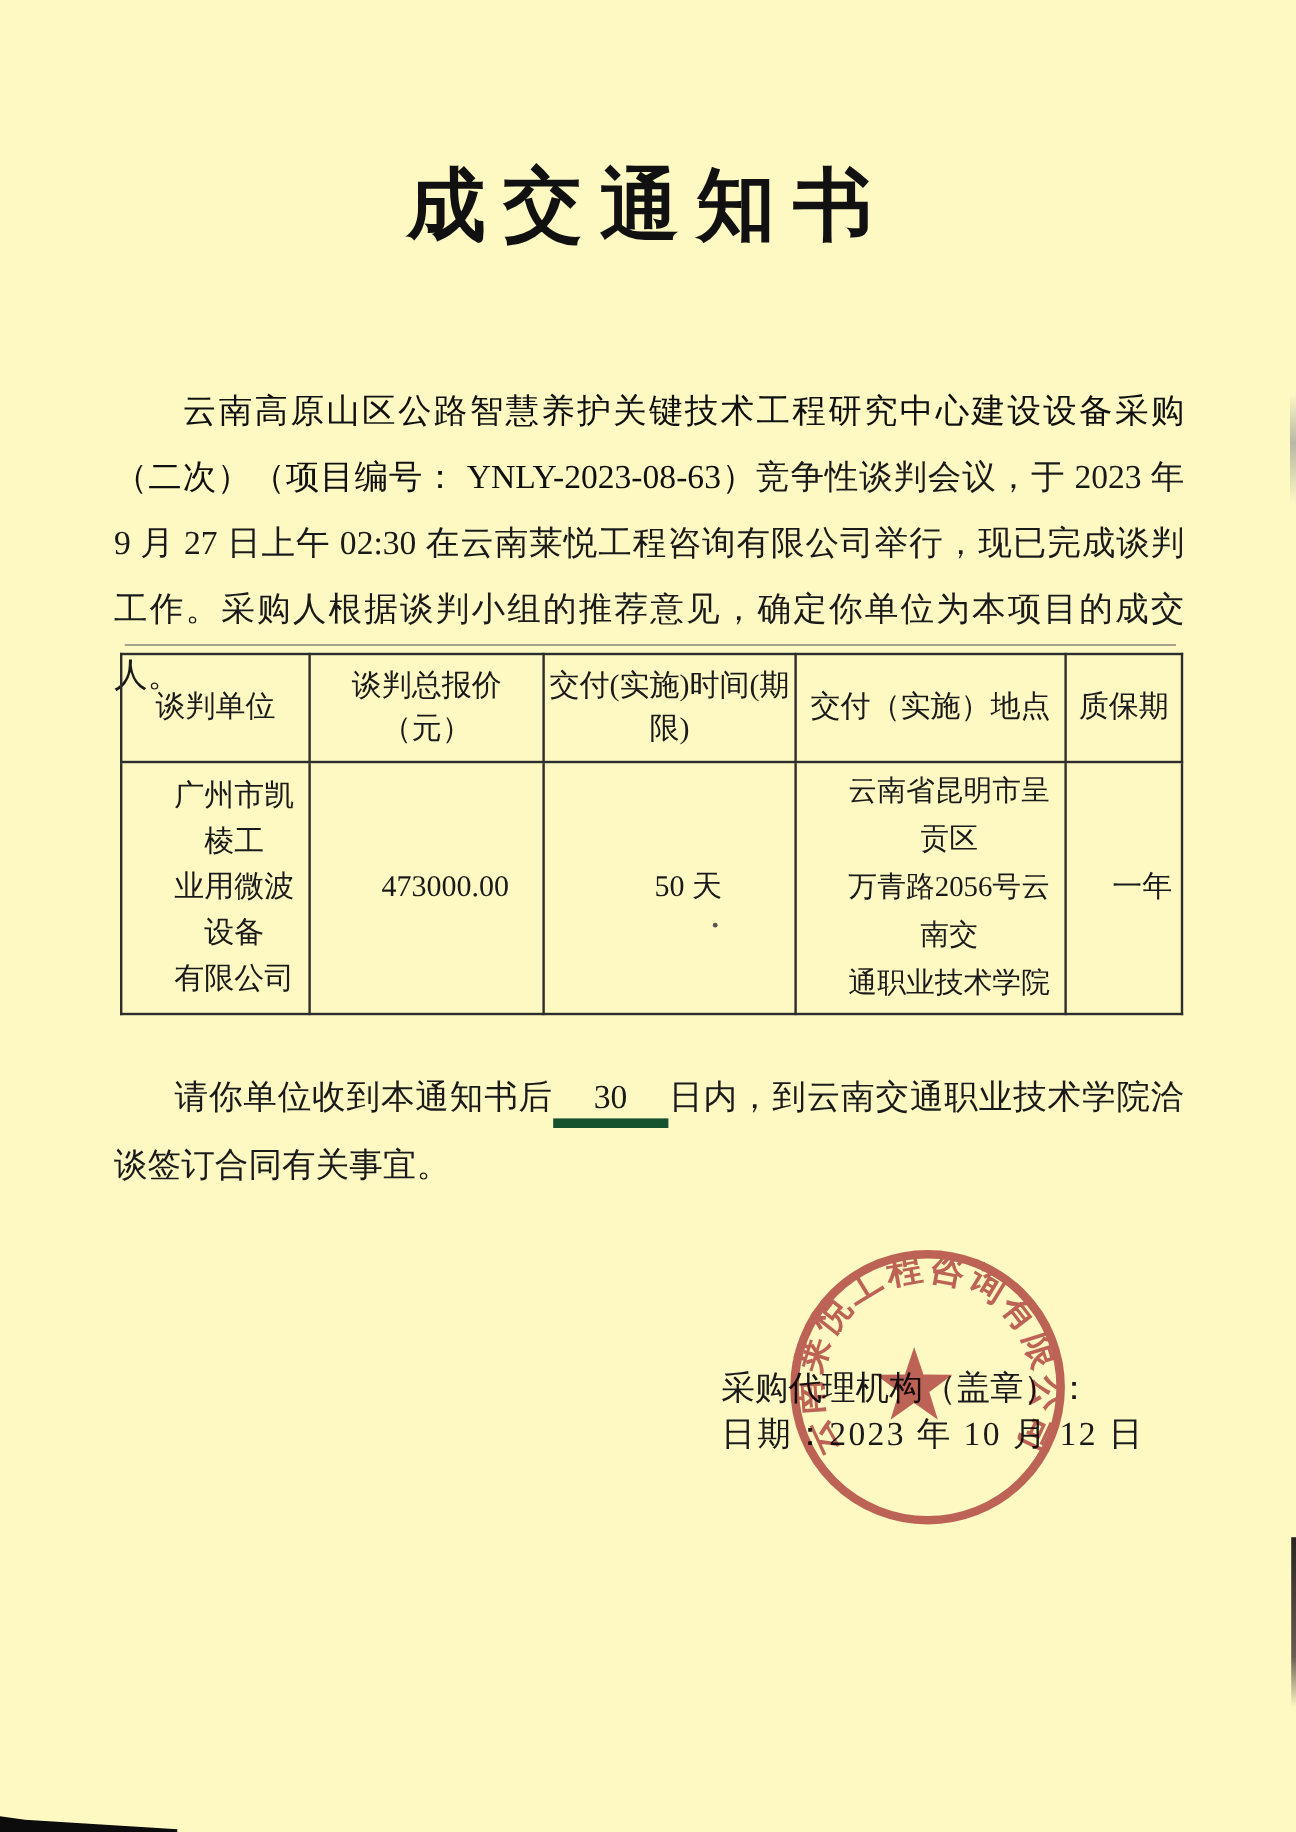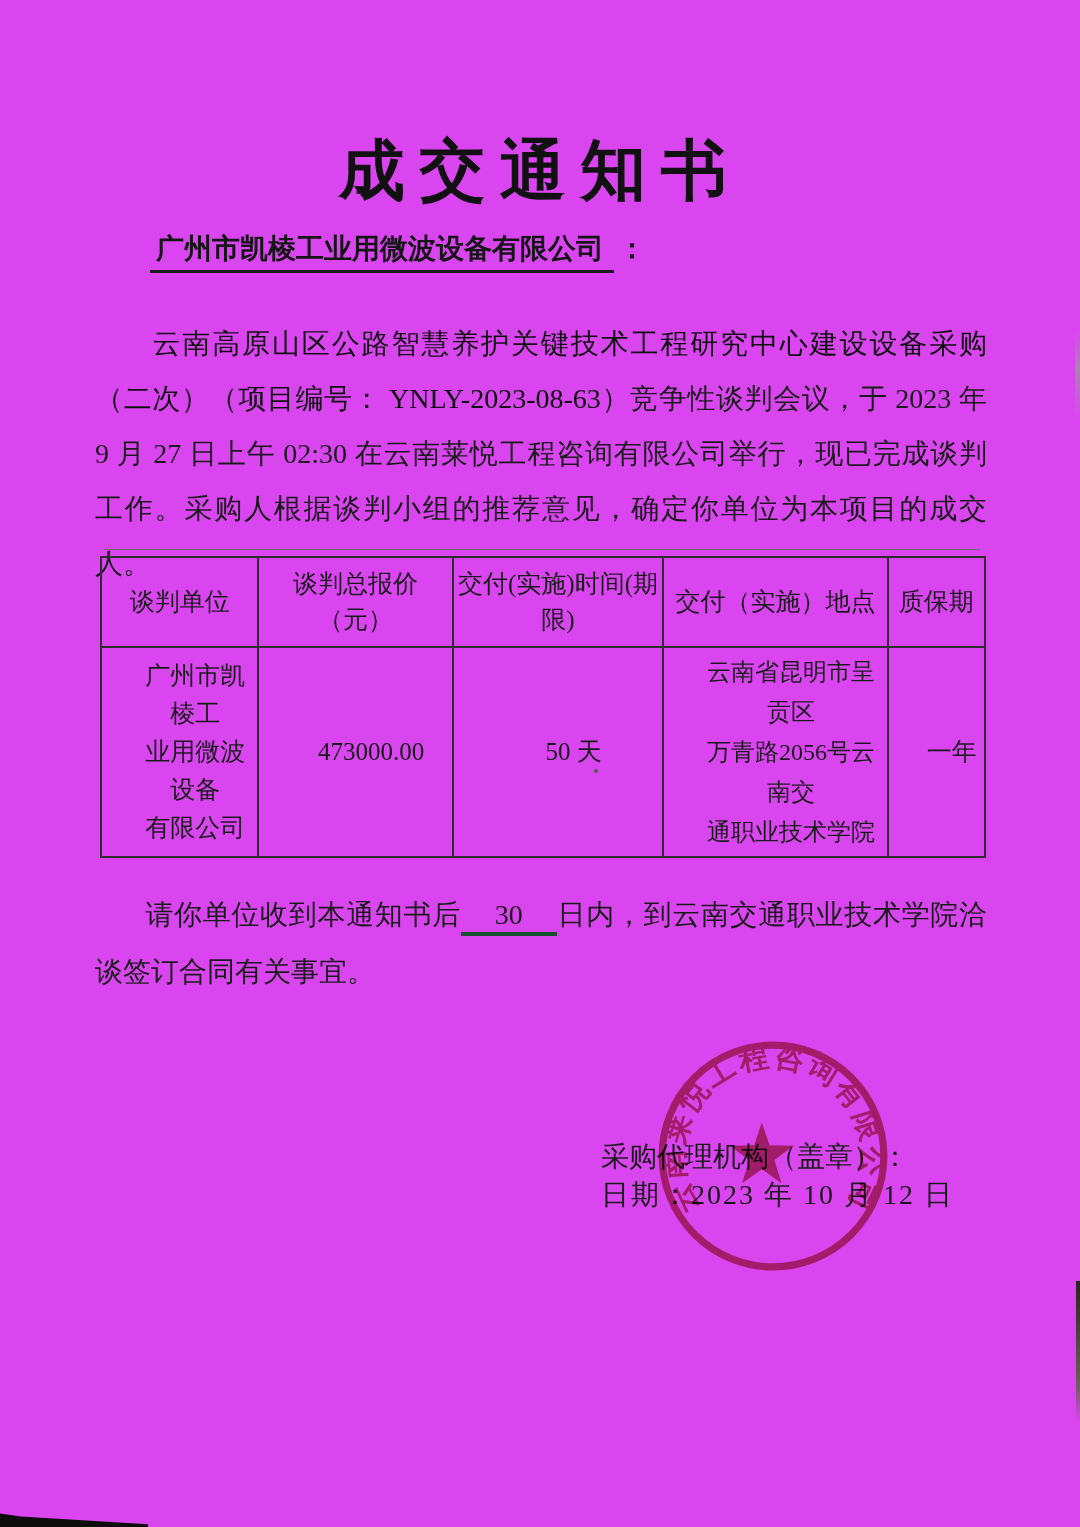--- a/index.html
+++ b/index.html
@@ -5,21 +5,21 @@
   html, body {
     margin: 0;
     padding: 0;
     background: #ffffff;
   }
   .page {
     position: relative;
     width: 1080px;
     height: 1527px;
     margin: 0 auto;
-    background: #d946ef;
+    background: #fef9c3;
     overflow: hidden;
     font-family: "Liberation Serif", "DejaVu Serif", serif;
     color: #1c1c1c;
   }
 
   
   .doc-title {
     position: absolute;
     top: 126px;
     left: 0;
@@ -57,21 +57,21 @@
     line-height: 55px;
     text-align: justify;
     text-indent: 2.05em;
     color: #1a1a1a;
   }
   .para1 .bold-part { font-weight: normal; color: #101010; }
 
   
   .award-table-wrap {
     position: absolute;
-    top: 556px;
+    top: 544px;
     left: 100px;
     width: 886px;
   }
   .pre-rule {
     position: absolute;
     top: -7px;
     left: 4px;
     width: 876px;
     height: 1px;
     background: #6b6b6b;
@@ -114,21 +114,21 @@
     line-height: 57px;
     text-align: justify;
     text-indent: 1.8em;
     color: #1a1a1a;
   }
   .days-underline {
     display: inline-block;
     min-width: 96px;
     text-align: center;
     text-indent: 0;
-    border-bottom: 4px solid #14532d;
+    border-bottom: 8px solid #14532d;
     line-height: 34px;
   }
 
   
   .sign-agency {
     position: absolute;
     top: 1118px;
     left: 601px;
     font-size: 28px;
     color: #1a1a1a;
@@ -192,23 +192,20 @@
     background: #555;
   }
 </style>
 </head>
 <body>
 
 <div class="page">
 
   <div class="doc-title">成交通知书</div>
 
-  <div class="addressee">
-    <span class="name">广州市凯棱工业用微波设备有限公司</span><span class="colon">：</span>
-  </div>
 
   <p class="para1">
     <span class="bold-part">云南高原山区公路智慧养护关键技术工程研究中心建设设备采购（二次）（项目编号： YNLY-2023-08-63）</span><span>竞争性谈判会议，于 2023 年 9 月 27 日上午 02:30 在云南莱悦工程咨询有限公司举行，现已完成谈判工作。采购人根据谈判小组的推荐意见，确定你单位为本项目的成交人。</span>
   </p>
 
   <div class="award-table-wrap">
     <div class="pre-rule"></div>
     <table class="award">
       <colgroup>
         <col style="width:17.8%">

